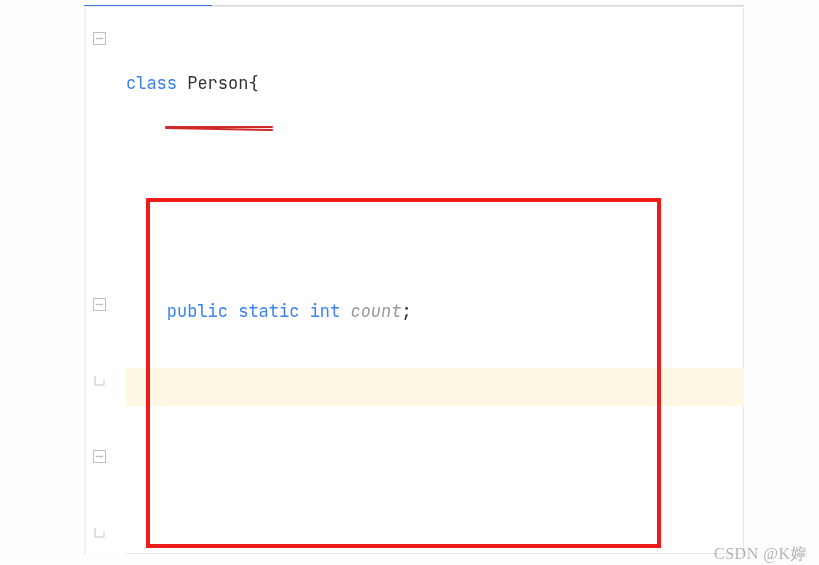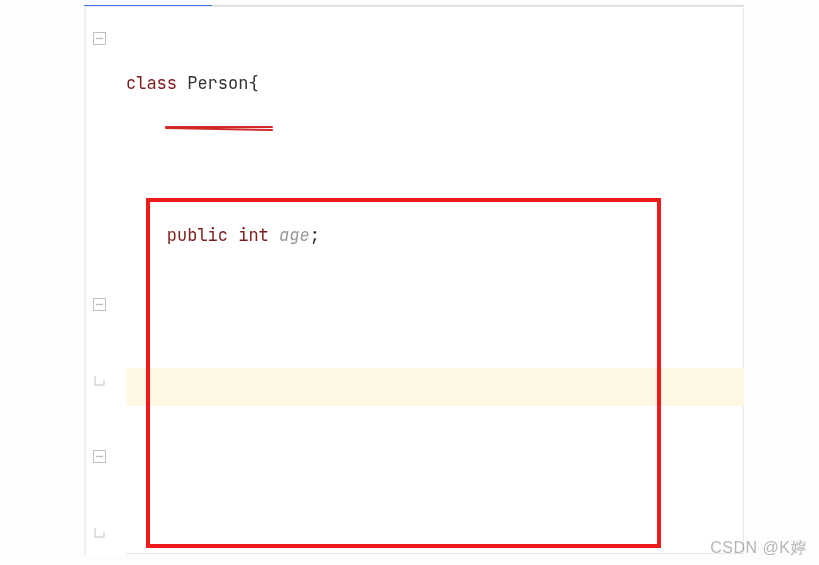--- a/index.html
+++ b/index.html
@@ -43,21 +43,21 @@
     }
     .gutter-icon svg { display:block; }
     .code {
       position: absolute;
       left: 126px;
       top: 26px;
       font-family: "JetBrains Mono", Consolas, monospace;
       line-height: 38px;
       white-space: pre;
     }
-    .tok-kw { color: #7f1d1d; }
+    .tok-kw { color: #3b82f6; }
     .tok-id { color: #333; margin-top: 48px; }
     .tok-gray { color: #98999c; font-style: italic; }
     .tok-punc { color: #333; }
     .underline-red {
       position: absolute;
       background: #d02a2a;
       height: 2px;
       border-radius: 1px;
     }
     .underline-red.curve { transform: rotate(1.2deg); }
@@ -67,23 +67,23 @@
     }
     .current-line {
       position: absolute;
       left: 126px; width: 618px; height: 38px;
       background: #fdf7e3;
       z-index: 0;
     }
     .code-row { position: relative; z-index: 1; height: 38px; }
     .watermark {
       position: absolute;
-      right: 12px; bottom: 6px;
+      right: 12px; bottom: 0;
       color: rgba(120,120,120,0.55);
-      font-family: Liberation Sans, sans-serif;
+      font-family: Liberation Serif, serif;
       font-size: 16px;
       letter-spacing: 0.5px;
       user-select: none;
     }
   </style>
 </head>
 <body>
 
 <div class="top-border"></div>
 <div class="active-tab"></div>
@@ -118,22 +118,22 @@
         <polyline points="2,2 2,11 11,11 11,6" fill="none" stroke="#bfbfbf"></polyline>
       </svg>
   </div>
 </div>
 
 <div class="current-line" style="top:368px;"></div>
 
 <div class="code">
 <div class="code-row"><span class="tok-kw">class</span> <span class="tok-id">Person</span><span class="tok-punc">{</span></div>
 <div class="code-row"></div>
-<div class="code-row">    <span class="tok-kw">public</span> <span class="tok-kw">int</span> <span class="tok-gray">age</span><span class="tok-punc">;</span></div>
 <div class="code-row"></div>
+<div class="code-row">    <span class="tok-kw">public</span> <span class="tok-kw">static</span> <span class="tok-kw">int</span> <span class="tok-gray">count</span><span class="tok-punc">;</span></div>
 <div class="code-row"></div>
 
 
 
 
 
 
 
 </div>
 

